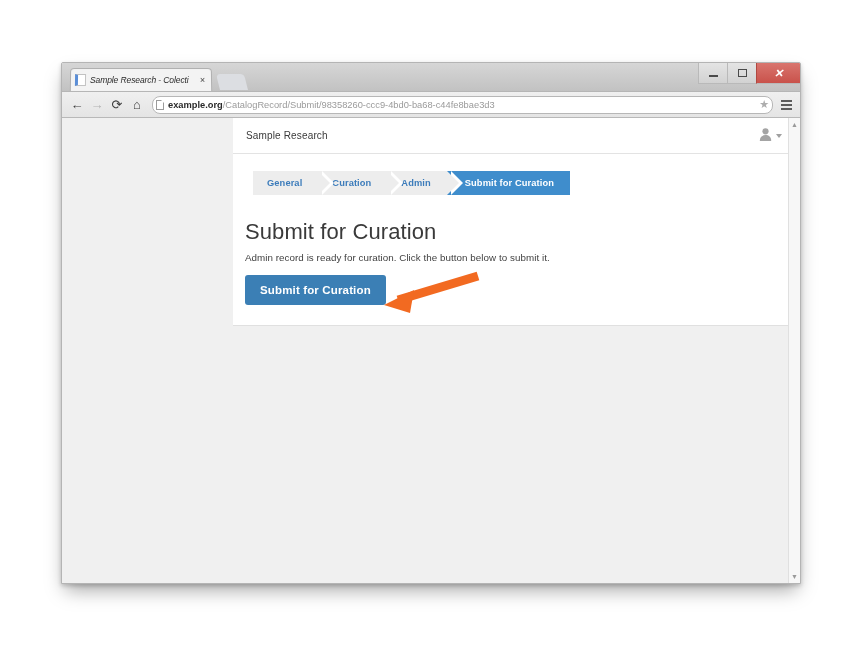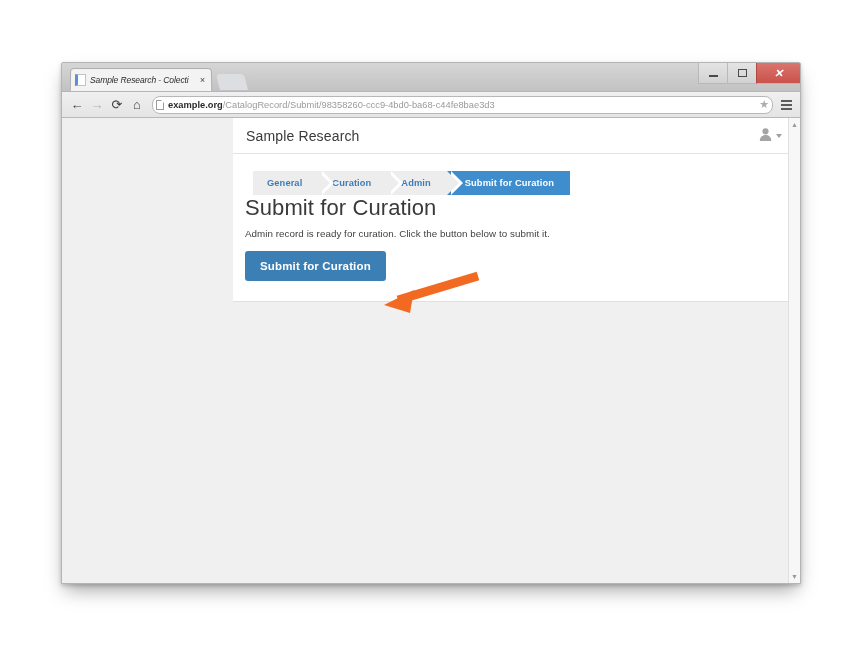--- a/index.html
+++ b/index.html
@@ -270,21 +270,21 @@
     height: 36px;
     background: #ffffff;
     border-bottom: 1px solid #e3e3e3;
     display: flex;
     align-items: center;
     padding: 0 18px 0 13px;
     box-sizing: border-box;
   }
   #navbar-title {
     flex: 1 1 auto;
-    font-size: 14px;
+    font-size: 10px;
     color: #3a3a3a;
     letter-spacing: 0.15px;
   }
   #user-menu {
     display: flex;
     align-items: center;
     gap: 3px;
     cursor: pointer;
     flex: 0 0 auto;
   }
@@ -300,21 +300,21 @@
     background: #ffffff;
     border-bottom: 1px solid #e0e0e0;
     padding: 17px 18px 20px 12px;
   }
 
   
   #steps {
     display: flex;
     align-items: stretch;
     height: 24px;
-    margin-bottom: 0;
+    margin-bottom: 24px;
     padding-left: 8px;
   }
   .step {
     position: relative;
     display: flex;
     align-items: center;
     background: #ededed;
     color: #3c7cbb;
     font-size: 9.3px;
     font-weight: bold;

